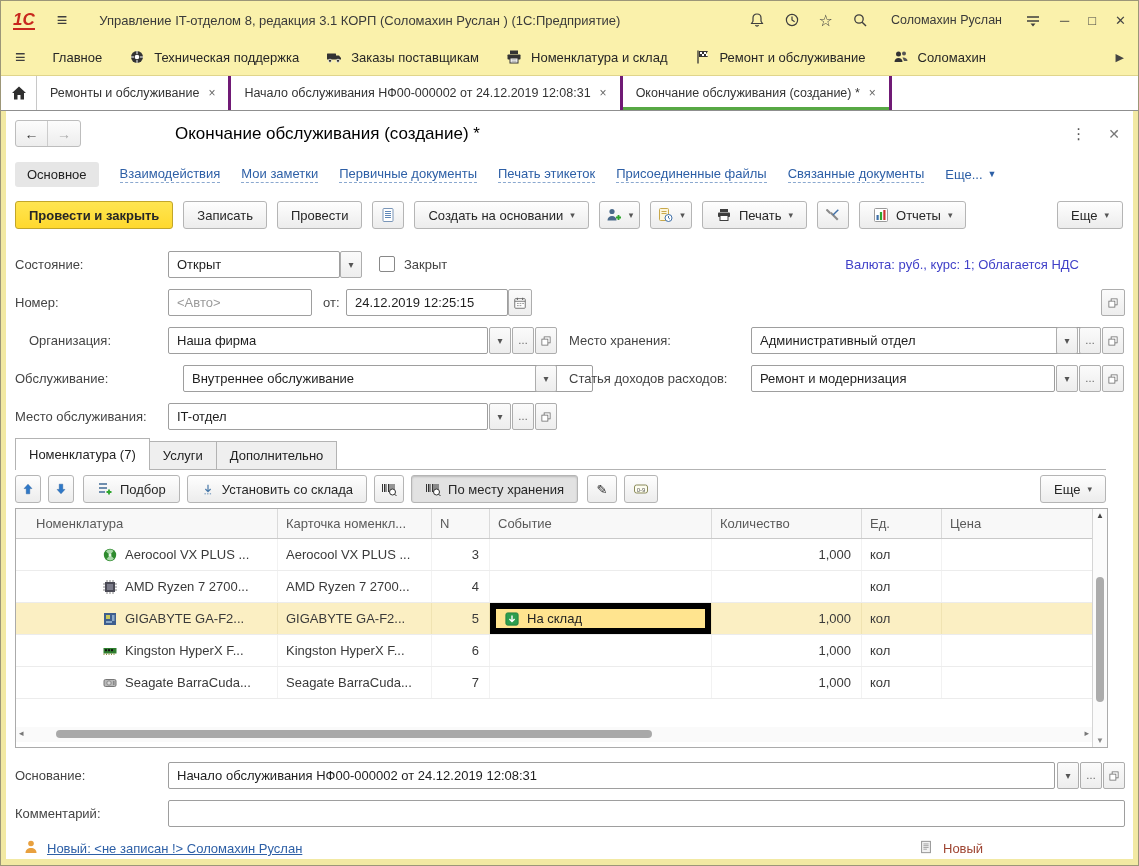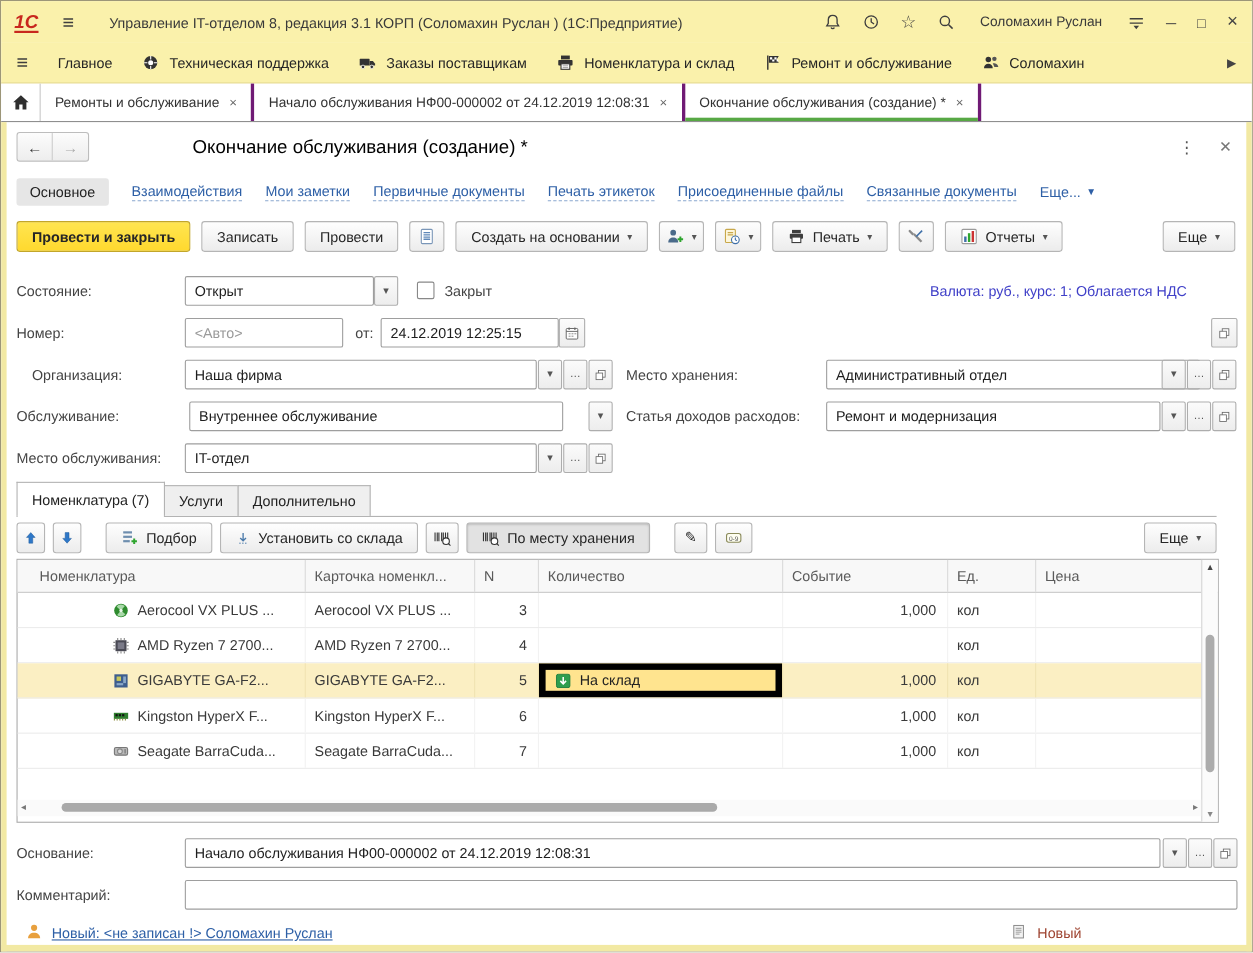--- a/index.html
+++ b/index.html
@@ -70,21 +70,21 @@
   .curlink{position:absolute;top:10px;left:700px;width:378px;text-align:right;color:#4040c8;line-height:27px;cursor:default}
 
   
   .pages{position:absolute;top:438px;left:14px;width:1091px;height:31px;display:flex;align-items:flex-end;border-bottom:1px solid #b3b3b3}
   .ptab{padding:0 13px;height:28px;display:flex;align-items:center;border:1px solid #b3b3b3;border-bottom:none;background:#efefef;margin-right:-1px;color:#222;cursor:default}
   .ptab.active{height:31px;background:#fff;position:relative;z-index:2}
   .ptab.active::after{content:"";position:absolute;left:0;right:0;bottom:-1px;height:1px;background:#fff}
 
   
   .tbl-toolbar{position:absolute;top:473px;left:14px;width:1091px;height:30px;display:flex;align-items:center;gap:7px}
-  .tt-gap{margin-left:15px}
+  .tt-gap{margin-left:2px}
 
   
   .tbl{position:absolute;top:507px;left:14px;width:1093px;height:240px;border:1px solid #ababab;background:#fff}
   .grid7{display:grid;grid-template-columns:262px 154px 58px 222px 150px 80px 150px}
   .thead{height:30px;background:#f8f8f8;border-bottom:1px solid #c9c9c9}
   .hc{display:flex;align-items:center;padding:0 8px;color:#5a5a5a;border-right:1px solid #dadada;height:29px;white-space:nowrap;overflow:hidden;cursor:default}
   .hc:first-child{padding-left:20px}
   .trow{height:32px;border-bottom:1px solid #ececec;cursor:default}
   .bc{display:flex;align-items:center;padding:0 8px;color:#3a3a3a;border-right:1px solid #f2f2f2;height:31px;white-space:nowrap;overflow:hidden}
   .bc.name{padding-left:86px;gap:7px}
@@ -482,21 +482,21 @@
     <span class="fi" style="left:750px;top:86px;width:340px">Административный отдел</span>
     <span class="fbtn" style="left:1055px;top:86px">▾</span>
     <span class="fbtn" style="left:1078px;top:86px">…</span>
     <span class="fbtn" style="left:1101px;top:86px">
         <svg class="ic12">
           <use href="#i-open"></use>
         </svg>
       </span>
 
     <span class="flabel" style="left:14px;top:124px">Обслуживание:</span>
-    <span class="fi" style="left:171px;top:124px;width:340px">Внутреннее обслуживание</span>
+    <span class="fi" style="left:182px;top:124px;width:410px">Внутреннее обслуживание</span>
     <span class="fbtn" style="left:534px;top:124px">▾</span>
 
     <span class="flabel" style="left:568px;top:124px">Статья доходов расходов:</span>
     <span class="fi" style="left:750px;top:124px;width:304px">Ремонт и модернизация</span>
     <span class="fbtn" style="left:1055px;top:124px">▾</span>
     <span class="fbtn" style="left:1078px;top:124px">…</span>
     <span class="fbtn" style="left:1101px;top:124px">
         <svg class="ic12">
           <use href="#i-open"></use>
         </svg>
@@ -566,22 +566,22 @@
         <span>Еще</span>
         <span class="caret">▾</span>
       </span>
   </div>
 
   <div class="tbl">
     <div class="grid7 thead">
       <span class="hc">Номенклатура</span>
       <span class="hc">Карточка номенкл...</span>
       <span class="hc">N</span>
+      <span class="hc">Событие</span>
       <span class="hc">Количество</span>
-      <span class="hc">Событие</span>
       <span class="hc">Ед.</span>
       <span class="hc" style="border-right:none">Цена</span>
     </div>
 
     <div class="grid7 trow">
       <span class="bc name">
           <svg class="ic16">
             <use href="#i-fan"></use>
           </svg>
           <span>Aerocool VX PLUS ...</span>

